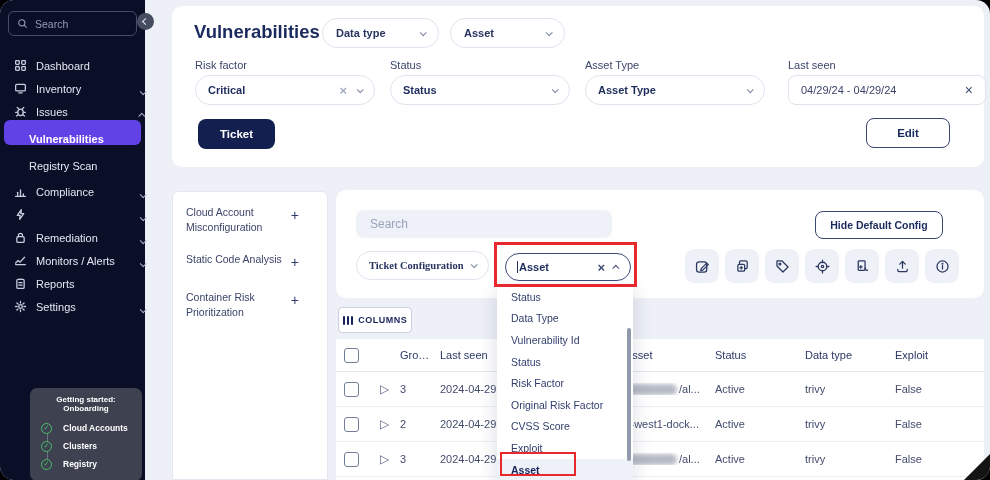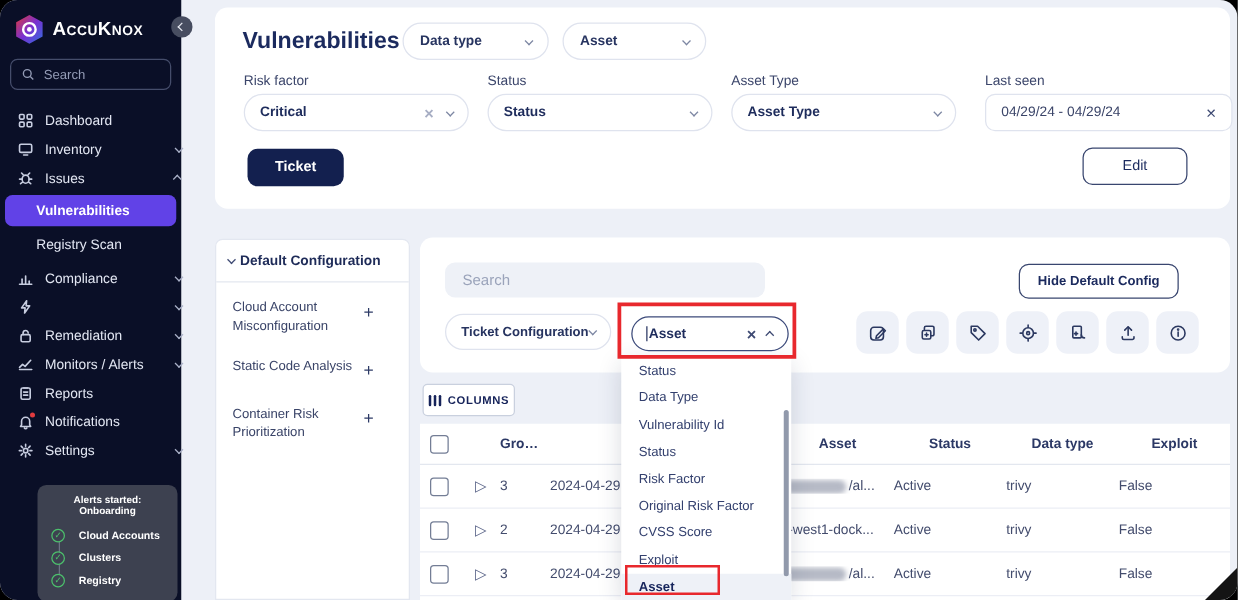--- a/index.html
+++ b/index.html
@@ -6,21 +6,21 @@
   html,body { width:990px; height:480px; background:#000; font-family:"Liberation Sans", sans-serif; }
   .screen { position:relative; width:990px; height:480px; border-radius:14px; overflow:hidden; background:#edf0f7; }
 
   
   .sidebar { position:absolute; left:0; top:0; width:145px; height:480px; background:#0a0f27; color:#e3e7f3; z-index:3; }
   .brand { display:flex; align-items:center; gap:6px; padding:11px 0 0 11px; }
   .brand-name { font-size:15px; font-weight:700; color:#fff; letter-spacing:.4px; font-variant:small-caps; }
   .collapse-btn { position:absolute; left:137px; top:13px; width:17px; height:17px; border-radius:50%; background:#474d60; color:#e8eaf2; display:flex; align-items:center; justify-content:center; font-size:10px; z-index:6; cursor:pointer; }
   .side-search { display:flex; align-items:center; gap:7px; margin:11px 8px 0 8px; height:25px; border:1px solid #454d6b; border-radius:6px; padding:0 8px; color:#949cb6; font-size:10.5px; }
   .nav { margin-top:13px; }
-  .nav-item { display:flex; align-items:center; gap:9px; height:23px; padding-left:13px; font-size:11px; color:#e3e7f3; cursor:pointer; position:relative; }
+  .nav-item { display:flex; align-items:flex-end; gap:9px; height:23px; padding-left:13px; font-size:11px; color:#e3e7f3; cursor:pointer; position:relative; }
   .nav-item .nico { width:14px; height:14px; display:flex; align-items:center; justify-content:center; color:#c7cde0; position:relative; }
   .nav-item svg { width:13px; height:13px; stroke:#c7cde0; fill:none; stroke-width:1.6; stroke-linecap:round; stroke-linejoin:round; }
   .nav-item .chv-right { margin-left:auto; color:#aab1c8; }
   .nav-child { padding-left:29px; height:25px; }
   .nav-active { background:#6142e7; border-radius:6px; margin:2px 4px; padding-left:25px; color:#fff; font-weight:600; }
   .chv { display:inline-block; width:5px; height:5px; border-right:1.4px solid currentColor; border-bottom:1.4px solid currentColor; transform:rotate(45deg) translateY(-1px); }
   .chv.up { transform:rotate(-135deg) translateY(-1px); }
   .chv.left { transform:rotate(135deg); }
   .dot-badge { position:absolute; right:-1px; top:-1px; width:4px; height:4px; border-radius:50%; background:#e23b3f; }
   .onboard { position:absolute; left:30px; top:388px; width:112px; background:#3d4150; border-radius:7px; padding:7px 6px 8px 6px; }
@@ -37,48 +37,48 @@
   .pill { position:absolute; display:flex; align-items:center; justify-content:space-between; border:1px solid #dfe3ee; border-radius:16px; background:#fff; padding:0 13px; font-size:11px; font-weight:600; color:#273460; cursor:pointer; }
   .pill .chv { color:#7d87a3; }
   .hpill1 { left:150px; top:12px; width:117px; height:30px; }
   .hpill2 { left:278px; top:12px; width:115px; height:30px; }
   .flabel { position:absolute; top:53px; font-size:11px; color:#3c466b; }
   .ffield { position:absolute; top:69px; height:30px; display:flex; align-items:center; border:1px solid #dfe3ee; border-radius:16px; padding:0 12px; font-size:11px; font-weight:600; color:#1e2c5c; background:#fff; cursor:pointer; }
   .ffield .spread { margin-left:auto; display:flex; align-items:center; gap:10px; color:#7d87a3; }
   .xmark { color:#a7aec4; font-size:13px; }
   .xmark.dark { color:#3e4a73; }
   .btn-reset { position:absolute; left:26px; top:113px; width:77px; height:30px; background:#13204f; color:#fff; border:none; border-radius:8px; font-size:11.5px; font-weight:700; cursor:pointer; font-family:inherit; }
-  .btn-edit { position:absolute; left:694px; top:112px; width:84px; height:30px; background:#fff; color:#1b2a5e; border:1px solid #39466f; border-radius:8px; font-size:11.5px; font-weight:400; cursor:pointer; font-family:inherit; }
+  .btn-edit { position:absolute; left:694px; top:112px; width:84px; height:30px; background:#fff; color:#1b2a5e; border:1px solid #39466f; border-radius:8px; font-size:11.5px; font-weight:700; cursor:pointer; font-family:inherit; }
 
   
   .config-panel { position:absolute; left:172px; top:191px; width:156px; height:289px; background:#fff; border:1px solid #e3e7f0; border-radius:6px 6px 0 0; z-index:1; }
   .config-head { display:flex; align-items:center; gap:5px; height:34px; padding-left:9px; border-bottom:1px solid #e3e7f0; font-size:11px; font-weight:700; color:#1e2b58; cursor:pointer; }
   .config-head .chv { color:#3e4a73; }
   .config-item { display:flex; padding:13px 28px 4px 13px; font-size:10.5px; line-height:1.45; color:#3a4468; cursor:pointer; }
   .config-item .plus { margin-left:auto; font-size:14px; color:#2d3a66; }
 
   
   .toolbar-card { position:absolute; left:336px; top:190px; width:648px; height:108px; background:#fff; border-radius:10px; z-index:1; }
   .tb-search { position:absolute; left:20px; top:20px; width:256px; height:28px; background:#eef1f7; border-radius:8px; display:flex; align-items:center; padding-left:14px; font-size:12px; color:#9aa3ba; cursor:text; }
-  .ticket-pill { position:absolute; left:20px; top:61px; width:133px; height:29px; display:flex; align-items:center; justify-content:space-between; border:1px solid #dfe3ee; border-radius:16px; padding:0 12px; font-size:10.5px; font-weight:600; color:#273460; background:#fff; cursor:pointer; }
+  .ticket-pill { position:absolute; left:20px; top:61px; width:133px; height:29px; display:flex; align-items:center; justify-content:space-between; border:1px solid #dfe3ee; border-radius:16px; padding:0 12px; font-size:10.5px; font-weight:600; color:#273460; background:#fff; cursor:pointer;font-family:Liberation Serif, serif; }
   .ticket-pill .chv { color:#7d87a3; }
   .btn-hide-config { position:absolute; left:479px; top:21px; width:128px; height:28px; background:#fff; border:1px solid #39466f; border-radius:8px; font-size:10.5px; font-weight:700; color:#1b2a5e; cursor:pointer; font-family:inherit; }
   .icon-row { position:absolute; left:349px; top:59px; display:flex; gap:6px; }
   .act-icon { width:34px; height:34px; background:#eef1f8; border-radius:9px; display:flex; align-items:center; justify-content:center; cursor:pointer; }
   .act-icon svg { width:17px; height:17px; stroke:#2b3860; fill:none; stroke-width:1.5; stroke-linecap:round; stroke-linejoin:round; }
 
   
   .btn-columns { position:absolute; left:338px; top:307px; width:74px; height:26px; background:#fff; border:1px solid #c9d0de; border-radius:4px; display:flex; align-items:center; justify-content:center; gap:5px; font-size:9px; font-weight:700; letter-spacing:.5px; color:#16235a; cursor:pointer; z-index:1; font-family:inherit; }
   .cols-glyph { display:flex; gap:1.5px; }
   .cols-glyph i { width:2.5px; height:9px; background:#16235a; border-radius:1px; }
 
   
   .table { position:absolute; left:336px; top:339px; width:648px; height:141px; background:#fff; z-index:1; }
   .trow { display:grid; grid-template-columns:36px 20px 40px 185px 90px 90px 90px 1fr; align-items:center; padding-left:8px; }
-  .thead { height:33px; border-bottom:1px solid #e3e7ef; font-size:11px; font-weight:700; color:#2b3865;text-align:center; }
+  .thead { height:33px; border-bottom:1px solid #e3e7ef; font-size:11px; font-weight:400; color:#2b3865; }
   .tdata { height:35px; border-bottom:1px solid #eceef5; font-size:11px; color:#434c6d; }
   .cellclip { overflow:hidden; white-space:nowrap; text-overflow:ellipsis; padding-right:8px; }
   .cbox { width:15px; height:15px; border:1.5px solid #737d95; border-radius:3px; cursor:pointer; }
   .expand { color:#5a6488; font-size:12px; cursor:pointer; }
   .blurchip { display:inline-block; vertical-align:middle; width:52px; height:11px; background:#b6bac6; border-radius:6px; filter:blur(2px); margin-right:2px; }
 
   
   .col-dropdown { position:absolute; left:497px; top:285px; width:136px; height:195px; background:#fff; box-shadow:0 5px 18px rgba(25,35,70,.16); z-index:4; padding-top:1px; }
   .dd-item { height:21.6px; display:flex; align-items:center; padding-left:14px; font-size:10.5px; color:#33406e; cursor:pointer; }
   .dd-item.hl { font-weight:700; color:#17255c; background:#eef1f7; }
@@ -92,35 +92,20 @@
   .redbox2 { position:absolute; left:500px; top:452px; width:76px; height:24px; border:2.5px solid #e8282d; z-index:5; }
 
   .corner-tri { position:absolute; right:0; bottom:0; width:0; height:0; border-bottom:26px solid #141414; border-left:26px solid transparent; z-index:7; }
 </style>
 </head>
 <body>
 
 <div class="screen">
 
   <aside class="sidebar">
-    <div class="brand">
-      <svg width="25" height="25" viewBox="0 0 26 26">
-        <defs>
-            <linearGradient id="lg" x1="0" y1="0" x2="1" y2="1">
-          <stop offset="0" stop-color="#e03a3a"></stop>
-              <stop offset="0.5" stop-color="#7a2fd0"></stop>
-              <stop offset="1" stop-color="#2f6fe0"></stop>
-        </linearGradient>
-          </defs>
-        <polygon points="13,1 24,7 24,19 13,25 2,19 2,7" fill="url(#lg)"></polygon>
-        <circle cx="13" cy="13" r="5.2" fill="none" stroke="#fff" stroke-width="2"></circle>
-        <circle cx="13" cy="13" r="2" fill="#fff"></circle>
-      </svg>
-      <span class="brand-name">AccuKnox</span>
-    </div>
     <div class="side-search">
       <svg width="11" height="11" viewBox="0 0 16 16" style="stroke:#949cb6;fill:none;stroke-width:1.6">
           <circle cx="7" cy="7" r="4.5"></circle>
           <line x1="10.5" y1="10.5" x2="14" y2="14"></line>
         </svg>
       <span>Search</span>
     </div>
     <nav class="nav">
       <div class="nav-item">
         <span class="nico">
@@ -210,40 +195,30 @@
               <rect x="3.5" y="3" width="9" height="11" rx="1.5"></rect>
               <path d="M6 3h4"></path>
               <path d="M6 7h4M6 10h4"></path>
             </svg>
           </span>
         <span>Reports</span>
       </div>
       <div class="nav-item">
         <span class="nico">
             <svg viewBox="0 0 16 16">
-              <path d="M4 11V7.5A4 4 0 0 1 12 7.5V11l1 1.5H3z"></path>
-              <path d="M6.8 14a1.4 1.4 0 0 0 2.4 0"></path>
-            </svg>
-            <span class="dot-badge"></span>
-          </span>
-        <span>Notifications</span>
-      </div>
-      <div class="nav-item">
-        <span class="nico">
-            <svg viewBox="0 0 16 16">
               <circle cx="8" cy="8" r="2.2"></circle>
               <path d="M8 1.8v2M8 12.2v2M1.8 8h2M12.2 8h2M3.6 3.6l1.4 1.4M11 11l1.4 1.4M12.4 3.6 11 5M5 11l-1.4 1.4"></path>
             </svg>
           </span>
         <span>Settings</span>
         <span class="chv-right chv"></span>
       </div>
     </nav>
     <div class="onboard">
-      <div class="onboard-title">Alerts started: Onboarding</div>
+      <div class="onboard-title">Getting started: Onboarding</div>
       <div class="onboard-steps">
         <div class="onboard-line"></div>
         <div class="onboard-step">
           <span class="step-check">✓</span>
           <span class="slabel">Cloud Accounts</span>
         </div>
         <div class="onboard-step">
           <span class="step-check">✓</span>
           <span class="slabel">Clusters</span>
         </div>
@@ -300,24 +275,20 @@
       <span class="spread">
           <span class="xmark dark" style="font-size:14px">×</span>
         </span>
     </div>
 
     <button class="btn-reset">Ticket</button>
     <button class="btn-edit">Edit</button>
   </section>
 
   <aside class="config-panel">
-    <div class="config-head">
-      <span class="chv"></span>
-      <span>Default Configuration</span>
-    </div>
     <div class="config-item">
       <span style="width:108px">Cloud Account Misconfiguration</span>
       <span class="plus">+</span>
     </div>
     <div class="config-item">
       <span style="width:108px">Static Code Analysis</span>
       <span class="plus">+</span>
     </div>
     <div class="config-item">
       <span style="width:108px">Container Risk Prioritization</span>

